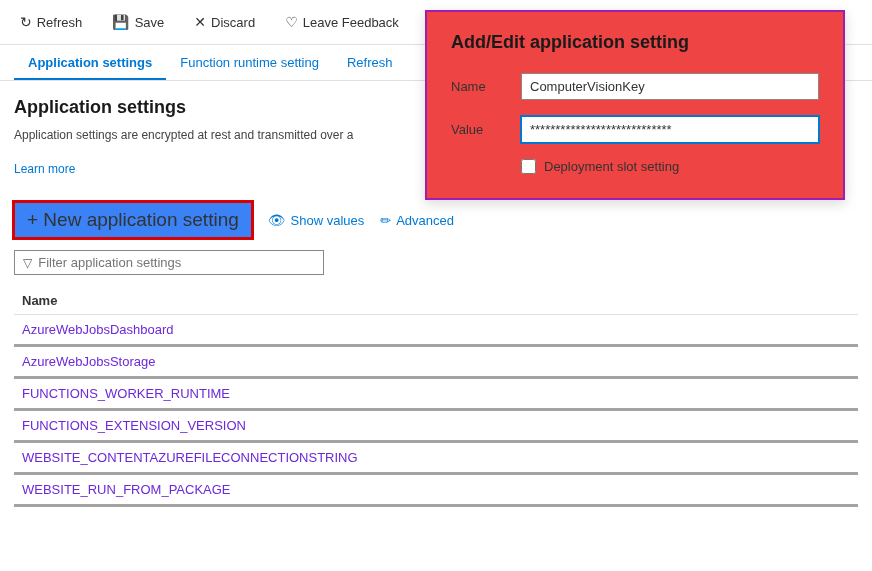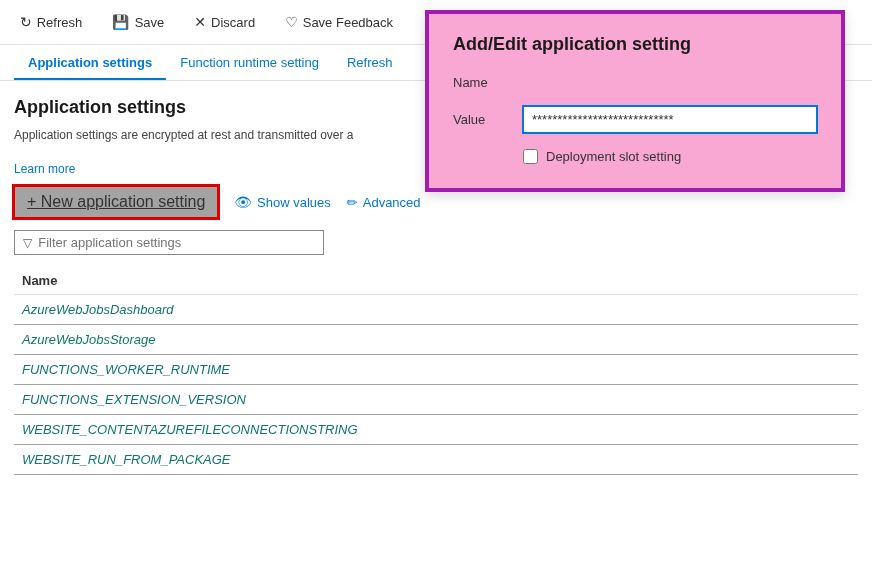--- a/index.html
+++ b/index.html
@@ -76,43 +76,42 @@
       margin-bottom: 19px;
       max-width: 400px;
     }
 
     .learn-more {
       color: #0078d4;
       text-decoration: none;
       font-size: 12px;
       cursor: pointer;
       display: inline-block;
-      margin-bottom: 10px;
+      margin-bottom: 26px;
     }
 
     
     .action-bar {
       display: flex;
       align-items: center;
       gap: 16px;
       margin-bottom: 12px;
     }
 
     .new-setting-btn {
       display: flex;
       align-items: center;
       gap: 5px;
       border: 1px solid #d00;
-      background: #a3a3a3;
+      background: #3b82f6;
       color: #333;
       padding: 6px 12px;
       cursor: pointer;
-      font-size: 16px;
+      font-size: 19px;
       outline: 2px solid #d00;
-      text-decoration: underline;
     }
 
     .show-values-btn, .advanced-btn {
       display: flex;
       align-items: center;
       gap: 5px;
       background: none;
       border: none;
       color: #0078d4;
       cursor: pointer;
@@ -148,33 +147,32 @@
       text-align: left;
       padding: 6px 8px;
       font-weight: 600;
       font-size: 13px;
       color: #333;
       border-bottom: 1px solid #e0e0e0;
     }
     .settings-table td {
       padding: 7px 8px;
       font-size: 13px;
-      color: #0f766e;
-      border-bottom: 1px solid #a3a3a3;
-      font-style: italic;
+      color: #6d28d9;
+      border-bottom: 3px solid #a3a3a3;
     }
 
     
     .add-edit-panel {
       position: absolute;
       top: 10px;
       left: 425px;
       width: 420px;
-      background: #f9a8d4;
-      border: 4px solid #a21caf;
+      background: #ef4444;
+      border: 2px solid #a21caf;
       padding: 20px 24px 24px;
       z-index: 20;
       box-shadow: 0 4px 12px rgba(0,0,0,0.15);
     }
 
     .panel-title {
       font-size: 18px;
       font-weight: 600;
       margin-bottom: 20px;
       color: #1a1a1a;
@@ -238,21 +236,21 @@
   <button class="toolbar-btn">
     <span class="icon">💾</span>
     <span>Save</span>
   </button>
   <button class="toolbar-btn">
     <span class="icon">✕</span>
     <span>Discard</span>
   </button>
   <button class="toolbar-btn">
     <span class="icon">♡</span>
-    <span>Save Feedback</span>
+    <span>Leave Feedback</span>
   </button>
 </div>
 
 <div class="tab-bar">
   <div class="tab active">
     <span>Application settings</span>
   </div>
   <div class="tab">
     <span>Function runtime setting</span>
   </div>
@@ -313,20 +311,21 @@
         </tr>
       </tbody>
   </table>
 </div>
 
 <div class="add-edit-panel">
   <h2 class="panel-title">Add/Edit application setting</h2>
 
   <div class="form-row">
     <label class="form-label">Name</label>
+    <input class="form-input" type="text" value="ComputerVisionKey" style="">
   </div>
 
   <div class="form-row">
     <label class="form-label">Value</label>
     <input class="form-input value-input" type="text" placeholder="****************************" value="****************************" style="">
   </div>
 
   <div class="checkbox-row">
     <input type="checkbox" style="">
     <label class="checkbox-label">Deployment slot setting</label>

